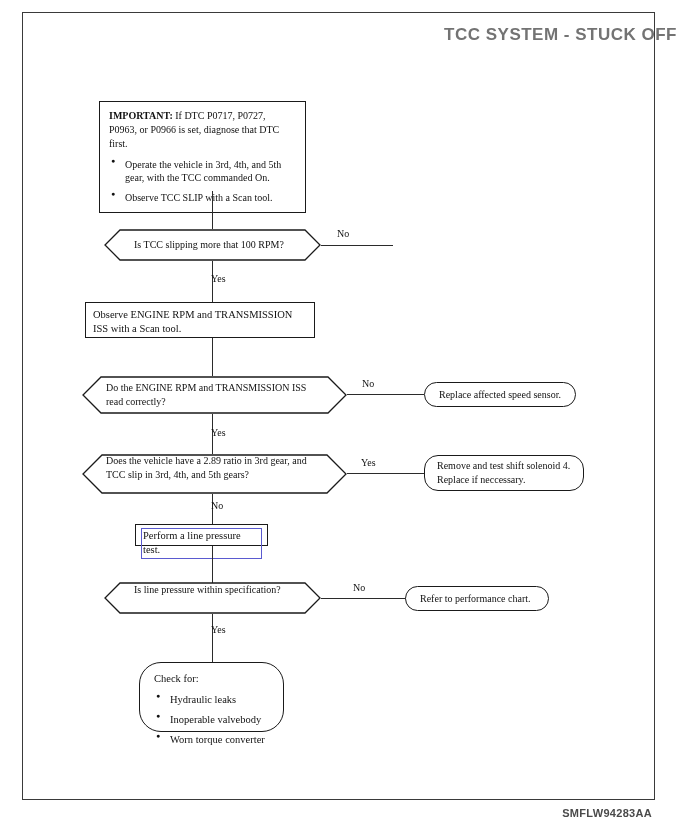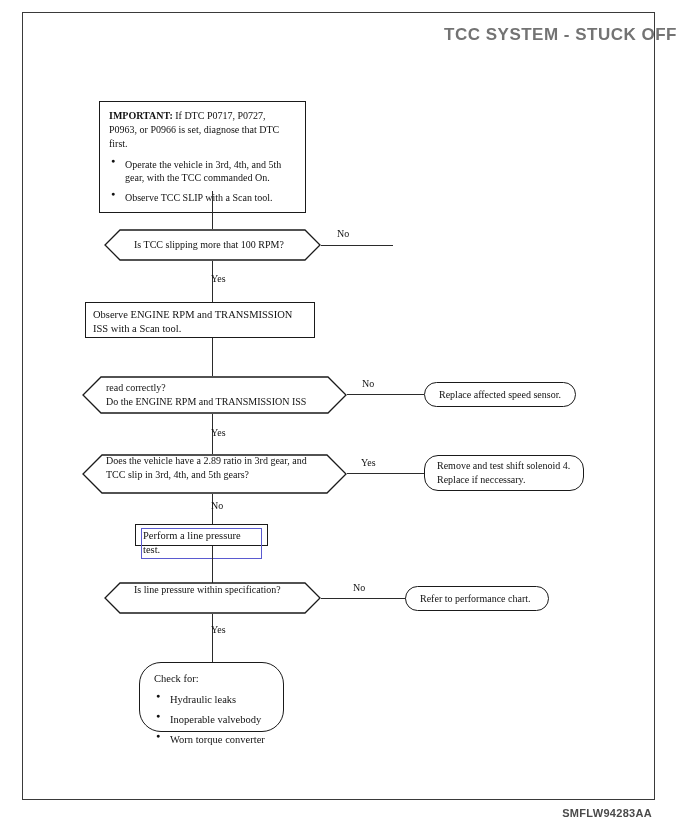--- a/index.html
+++ b/index.html
@@ -96,22 +96,22 @@
     <span>Observe ENGINE RPM and TRANSMISSION ISS with a Scan tool.</span>
   </div>
 
   <div class="line vline" style="left:212px;top:338px;height:38px;"></div>
 
   <div class="hex" style="left:82px;top:376px;width:265px;height:38px;">
     <svg width="265" height="38" viewBox="0 0 265 38">
       <polygon points="19,1 246,1 264,19 246,37 19,37 1,19" fill="#ffffff" stroke="#1a1a1a" stroke-width="1.3"></polygon>
     </svg>
     <div class="hextext" style="left:24px;right:24px;display:block;padding-top:5px;">
+      <div>Do the ENGINE RPM and TRANSMISSION ISS</div>
       <div>read correctly?</div>
-      <div>Do the ENGINE RPM and TRANSMISSION ISS</div>
     </div>
   </div>
 
   <div class="line hline" style="left:347px;top:394px;width:77px;"></div>
   <div class="brlabel" style="left:362px;top:378px;">No</div>
 
   <div class="node pill" style="left:424px;top:382px;width:152px;height:25px;">
     <span>Replace affected speed sensor.</span>
   </div>
 

